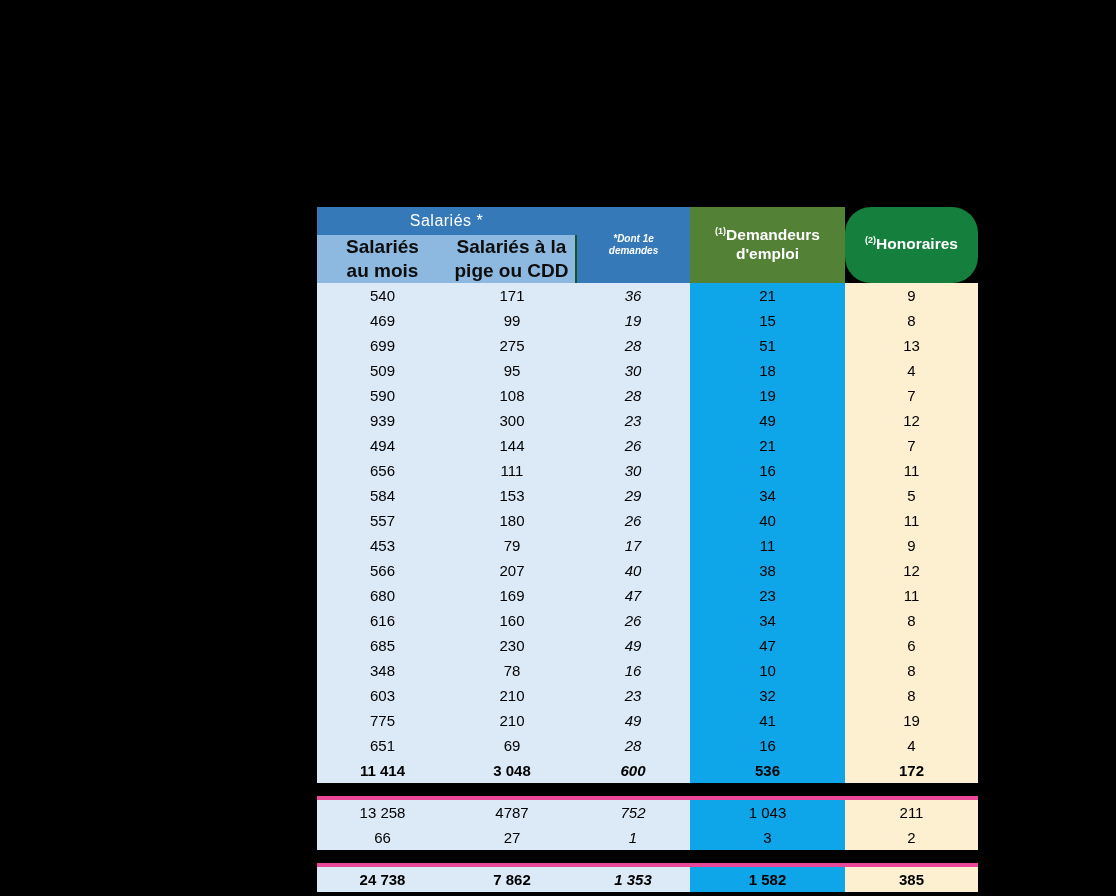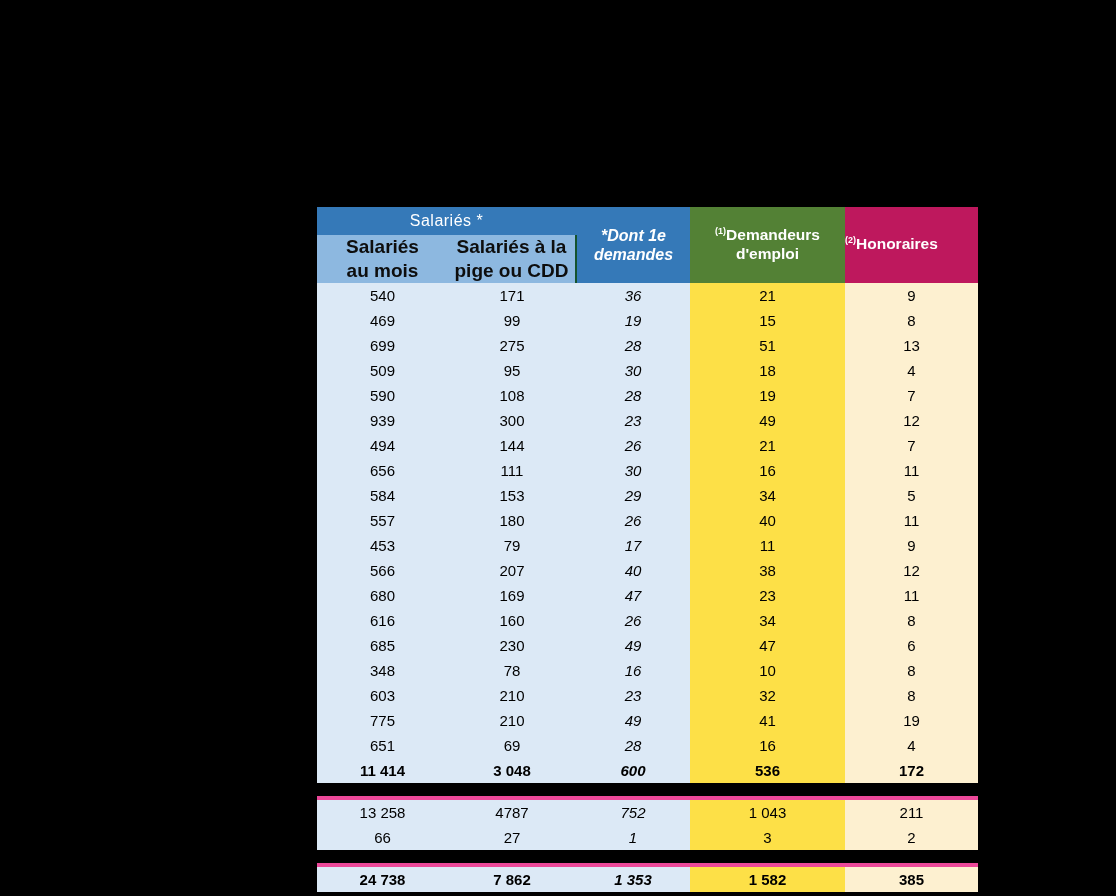--- a/index.html
+++ b/index.html
@@ -66,56 +66,57 @@
   }
   .hdr-sub.first { border-left: 0; }
   .hdr-sub.mid { border-right: 2px solid #14532d; }
 
   .hdr-blue-tall {
     background: #3579B8;
     color: #ffffff;
     text-align: center;
     font-weight: bold;
     font-style: italic;
-    font-size: 16px;
+    font-size: 10px;
     line-height: 1.2;
     vertical-align: middle;
     border-right: 2px solid #000;
   }
   .hdr-green {
     background: #538135;
     color: #ffffff;
     text-align: center;
     font-size: 15.5px;
     line-height: 1.2;
     vertical-align: middle;
     border-right: 2px solid #000;
   }
   .hdr-orange {
-    background: #be185d;
+    background: #15803d;
     color: #ffffff;
-    text-align: left;
+    text-align: center;
     font-size: 15.5px;
     line-height: 1.2;
     vertical-align: middle;
+    border-radius: 26px;
   }
   .sup { font-size: 9px; vertical-align: super; }
 
   
   .cell {
     text-align: center;
     font-size: 15px;
     color: #000000;
     vertical-align: middle;
     border-right: 2px solid #000;
     border-bottom: 2px solid #000;
   }
   .cell.last { border-right: 0; }
   .blue   { background: #DCE9F6; }
-  .green  { background: #fde047; }
+  .green  { background: #0ea5e9; }
   .orange { background: #FDF0D0; }
 
   .cell .lineval {
     display: block;
     line-height: 25px;
     height: 25px;
   }
   .ital .lineval { font-style: italic; }
 
   .total .lineval { font-weight: bold; }

